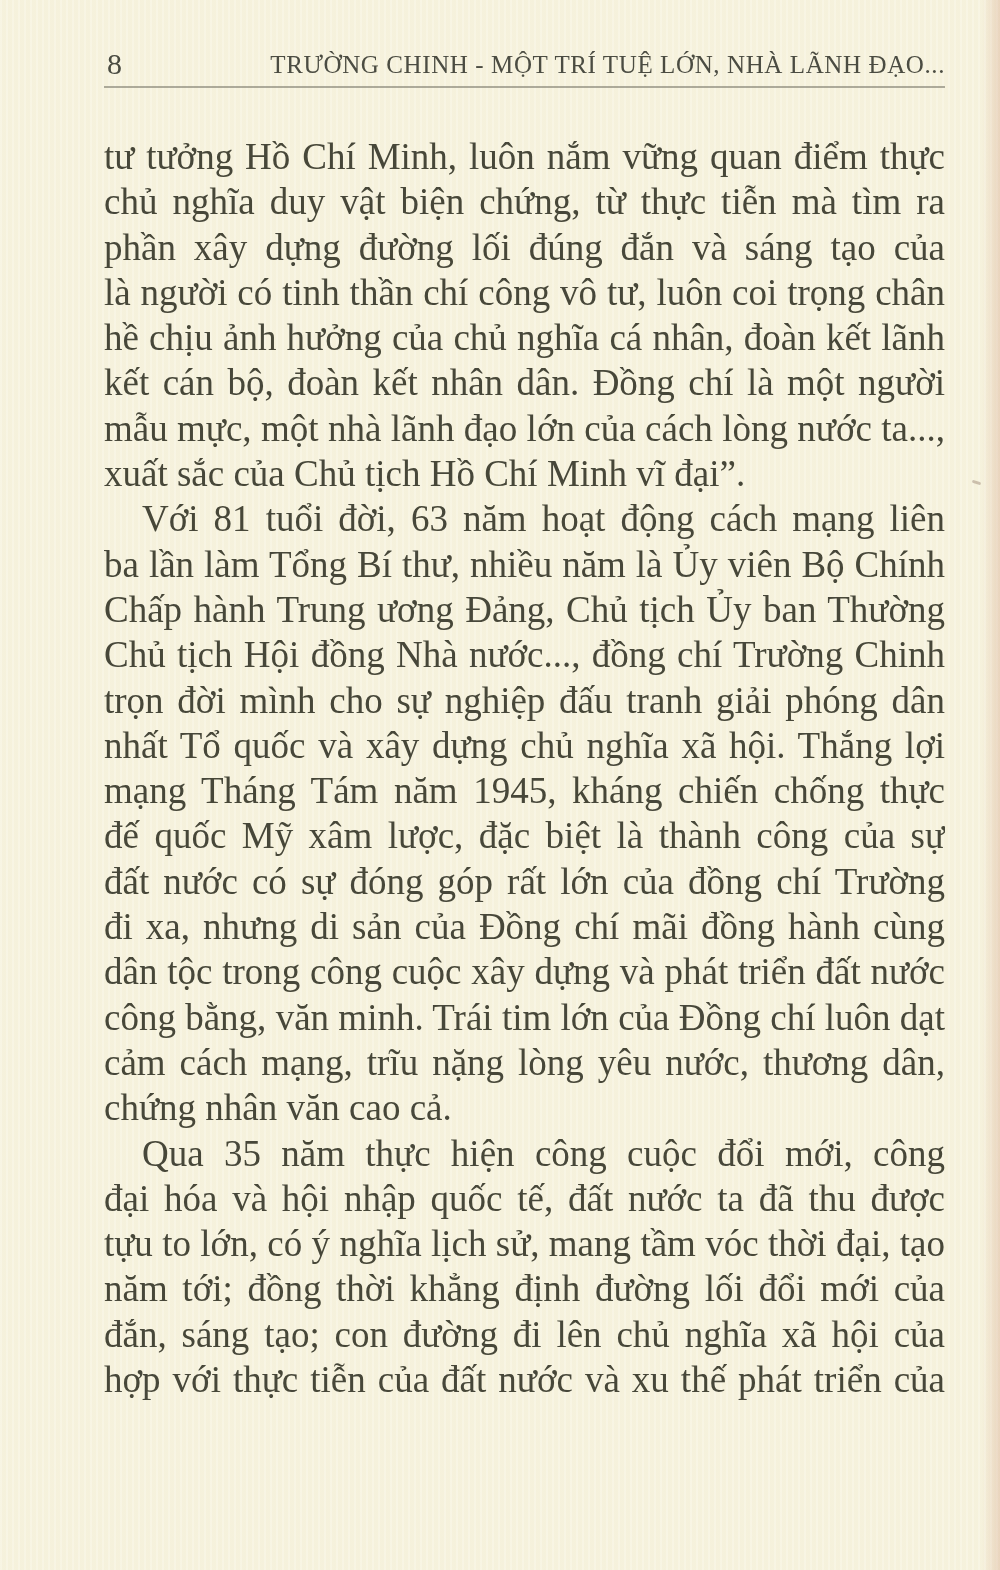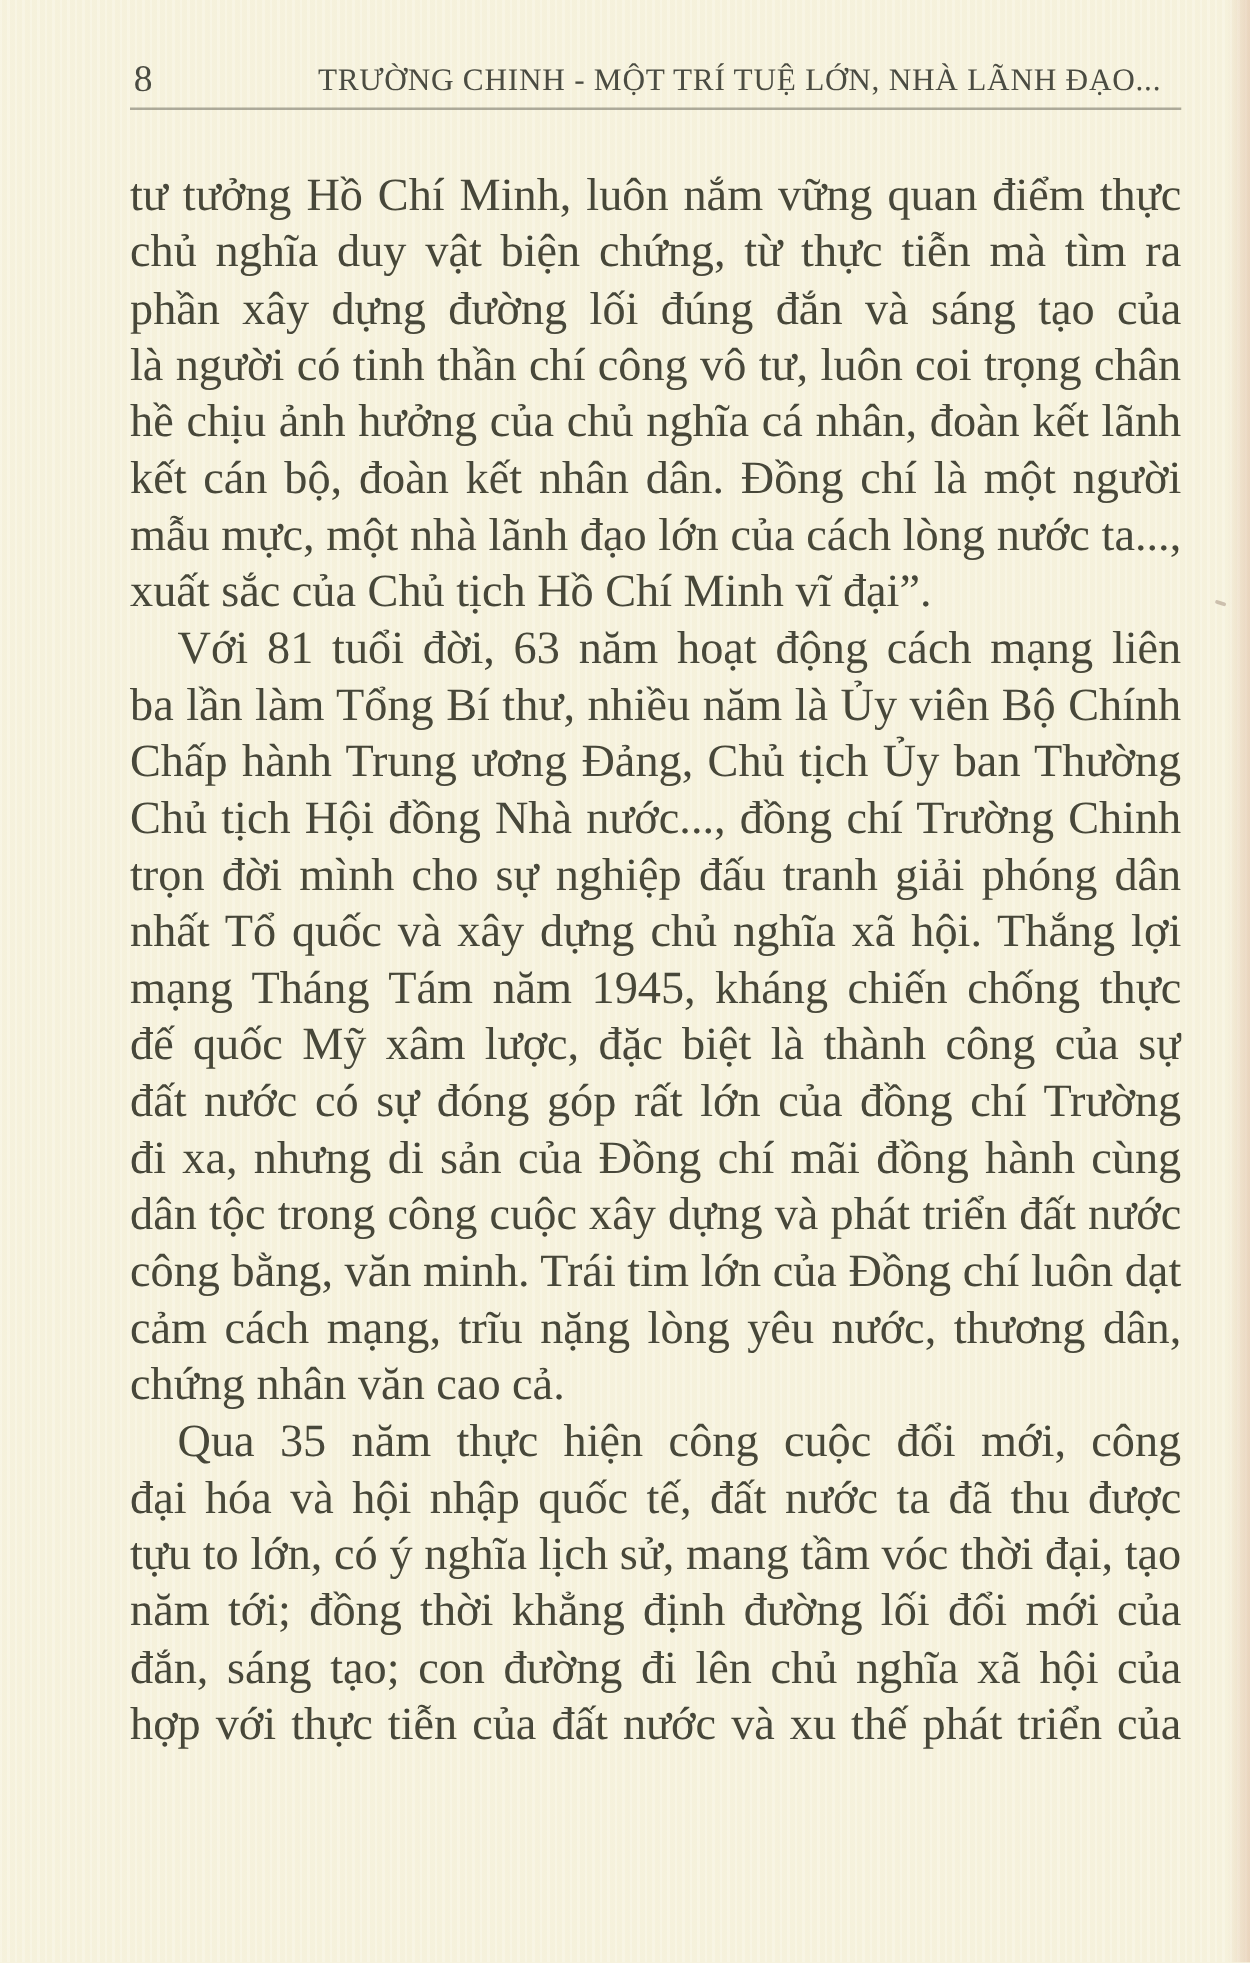--- a/index.html
+++ b/index.html
@@ -50,21 +50,21 @@
   }
   .page-number {
     position: absolute;
     left: 3px;
     bottom: 5px;
     font-size: 30px;
     color: #4a4b41;
   }
   .running-title {
     position: absolute;
-    right: 16px;
+    right: 0;
     bottom: 7px;
     font-size: 25px;
     letter-spacing: 0.6px;
     white-space: nowrap;
     color: #4b4c42;
   }
   .text-block {
     position: absolute;
     left: 104px;
     top: 134px;

